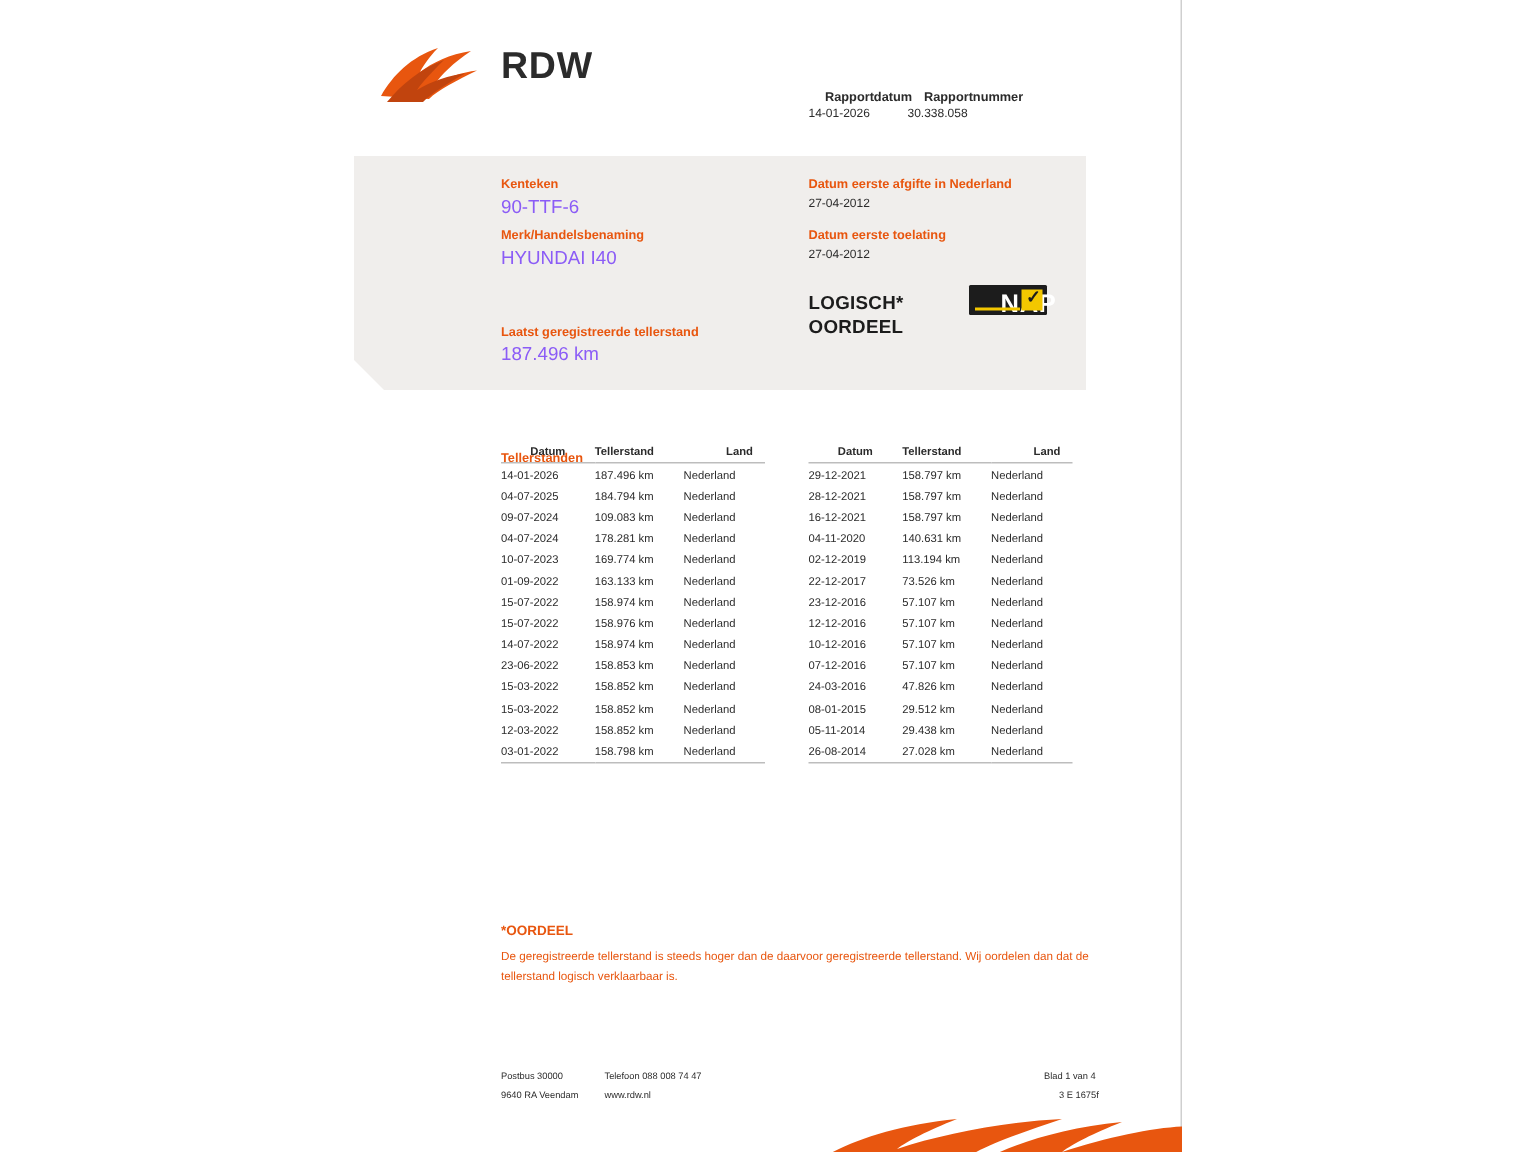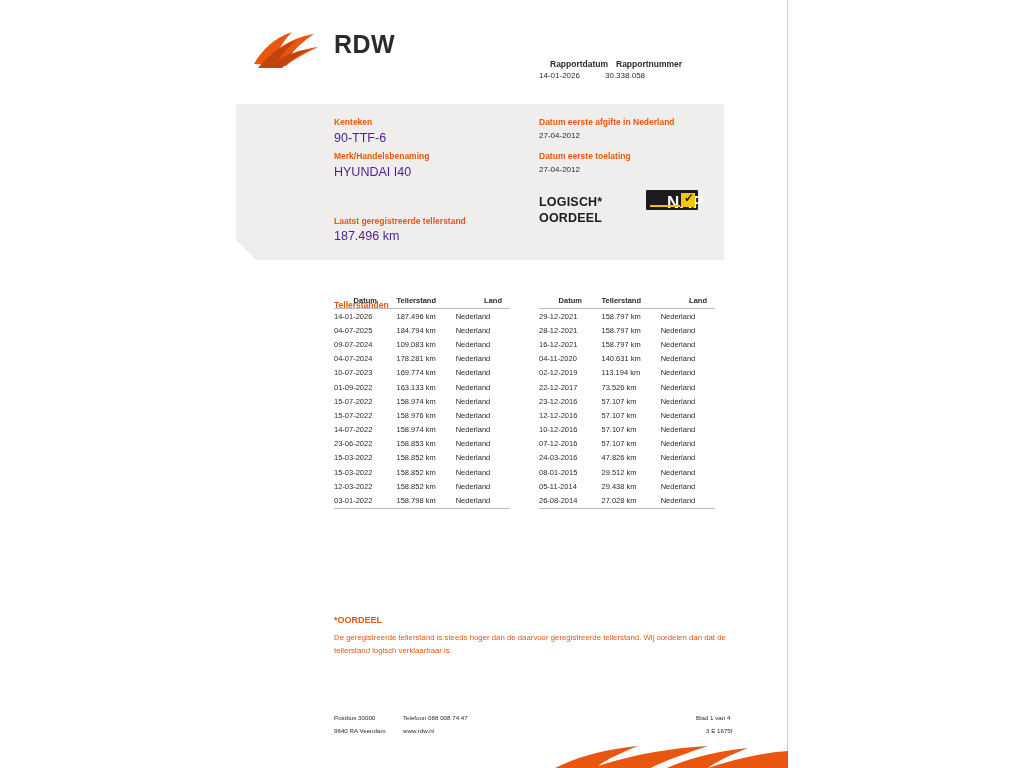--- a/index.html
+++ b/index.html
@@ -102,21 +102,21 @@
   }
   .p-label {
     position: absolute;
     font-size: 8.5px;
     font-weight: bold;
     color: #e8560f;
   }
   .p-value {
     position: absolute;
     font-size: 12.5px;
-    color: #4c1d95;
+    color: #8b5cf6;
   }
   .p-sub {
     position: absolute;
     font-size: 8px;
     color: #2b2b2b;
   }
   #kenteken-label { left: 334px; top: 117px; }
   #kenteken-value { left: 334px; top: 131px; }
   #merk-label { left: 334px; top: 151px; }
   #merk-value { left: 334px; top: 165px; }

